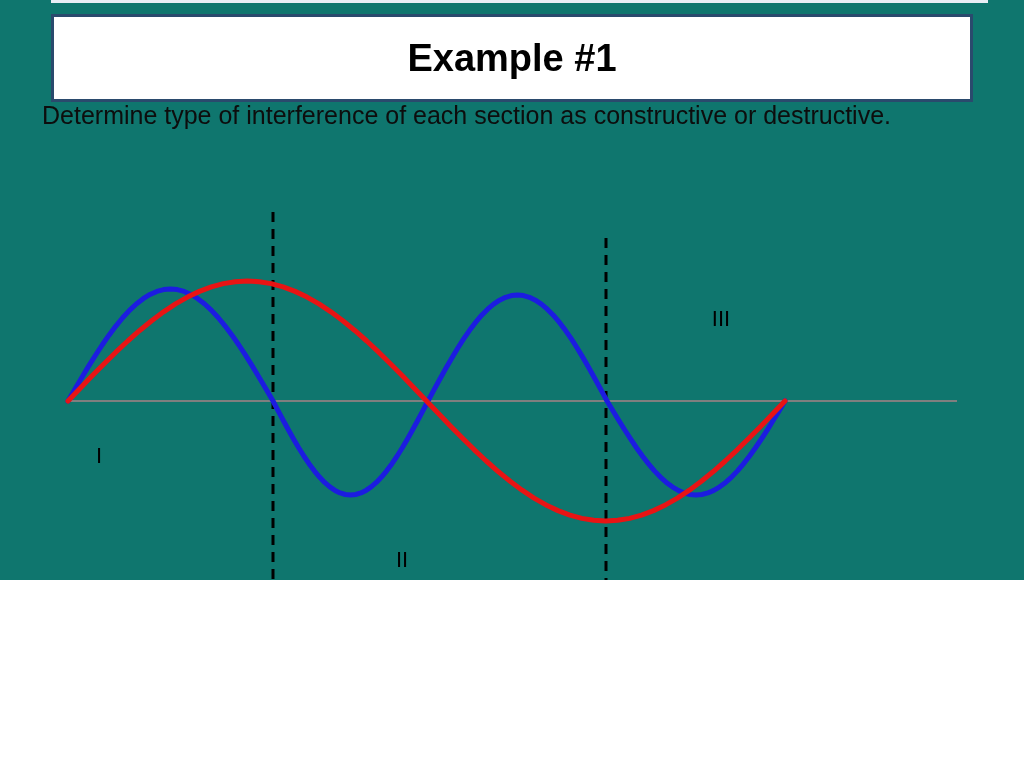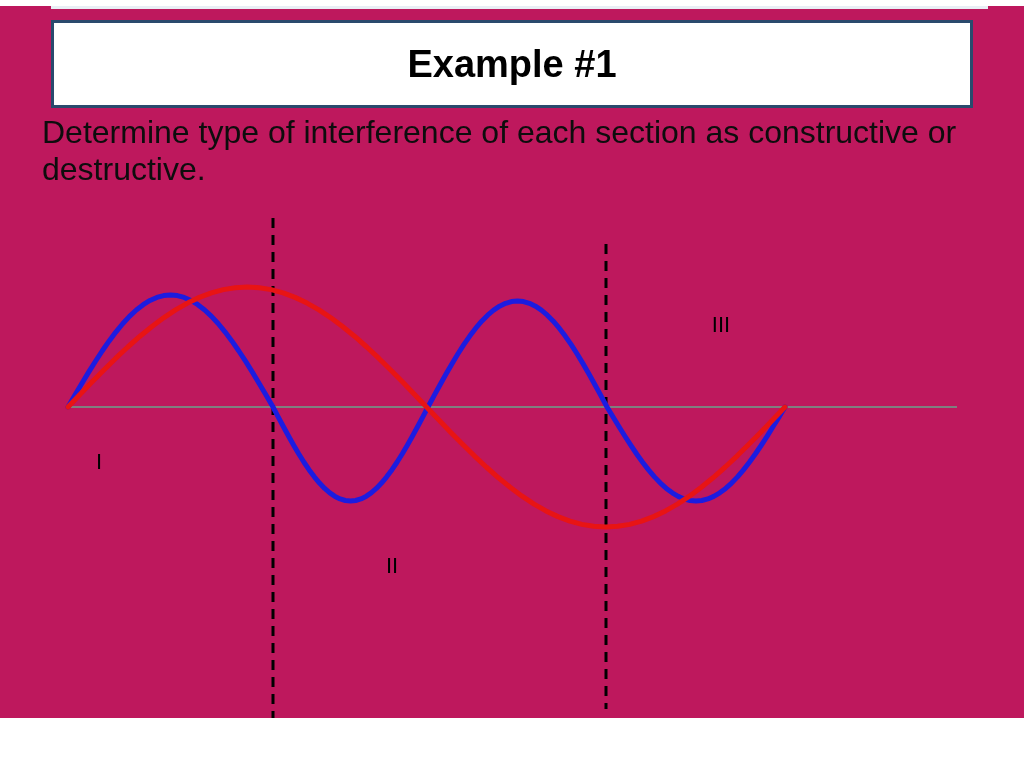--- a/index.html
+++ b/index.html
@@ -4,24 +4,23 @@
 <style>
   html, body {
     margin: 0;
     padding: 0;
     background: #ffffff;
     font-family: "Liberation Sans", sans-serif;
   }
   .slide {
     position: relative;
     width: 1024px;
-    height: 712px;
-    background: #be185d;
+    height: 580px;
+    background: #0f766e;
     overflow: hidden;
-    margin-top: 6px;
   }
   .top-strip {
     position: absolute;
     left: 51px;
     top: 0;
     width: 937px;
     height: 3px;
     background: #e9eef5;
   }
   .title-box {
@@ -38,23 +37,23 @@
   }
   .title-text {
     font-size: 38px;
     font-weight: 700;
     color: #000000;
     letter-spacing: 0px;
   }
   .instruction {
     position: absolute;
     left: 42px;
-    top: 108px;
+    top: 101px;
     width: 940px;
-    font-size: 32px;
+    font-size: 25px;
     color: #0d0d0d;
   }
   .diagram-svg {
     position: absolute;
     left: 0;
     top: 0;
     width: 1024px;
     height: 768px;
   }
   .section-label {
@@ -81,16 +80,16 @@
 
   <svg class="diagram-svg" viewBox="0 0 1024 768" id="diagram">
       <line x1="273" y1="212" x2="273" y2="744" stroke="#000000" stroke-width="3" stroke-dasharray="10 7"></line>
       <line x1="606" y1="238" x2="606" y2="703" stroke="#000000" stroke-width="3" stroke-dasharray="10 7"></line>
       <line x1="68" y1="401" x2="957" y2="401" stroke="#7f7f7f" stroke-width="2"></line>
       <path d="M 68.00 401.00 L 74.83 389.29 L 81.67 377.71 L 88.50 366.39 L 95.33 355.45 L 102.17 345.00 L 109.00 335.17 L 115.83 326.06 L 122.67 317.77 L 129.50 310.39 L 136.33 304.01 L 143.17 298.68 L 150.00 294.48 L 156.83 291.45 L 163.67 289.61 L 170.50 289.00 L 177.33 289.61 L 184.17 291.45 L 191.00 294.48 L 197.83 298.68 L 204.67 304.01 L 211.50 310.39 L 218.33 317.77 L 225.17 326.06 L 232.00 335.17 L 238.83 345.00 L 245.67 355.45 L 252.50 366.39 L 259.33 377.71 L 266.17 389.29 L 273.00 401.00 L 278.17 410.83 L 283.33 420.54 L 288.50 430.05 L 293.67 439.23 L 298.83 448.00 L 304.00 456.25 L 309.17 463.90 L 314.33 470.86 L 319.50 477.05 L 324.67 482.41 L 329.83 486.87 L 335.00 490.40 L 340.17 492.95 L 345.33 494.49 L 350.50 495.00 L 355.67 494.49 L 360.83 492.95 L 366.00 490.40 L 371.17 486.87 L 376.33 482.41 L 381.50 477.05 L 386.67 470.86 L 391.83 463.90 L 397.00 456.25 L 402.17 448.00 L 407.33 439.23 L 412.50 430.05 L 417.67 420.54 L 422.83 410.83 L 428.00 401.00 L 433.97 389.92 L 439.93 378.96 L 445.90 368.24 L 451.87 357.89 L 457.83 348.00 L 463.80 338.69 L 469.77 330.07 L 475.73 322.23 L 481.70 315.24 L 487.67 309.20 L 493.63 304.16 L 499.60 300.19 L 505.57 297.32 L 511.53 295.58 L 517.50 295.00 L 523.47 295.58 L 529.43 297.32 L 535.40 300.19 L 541.37 304.16 L 547.33 309.20 L 553.30 315.24 L 559.27 322.23 L 565.23 330.07 L 571.20 338.69 L 577.17 348.00 L 583.13 357.89 L 589.10 368.24 L 595.07 378.96 L 601.03 389.92 L 607.00 401.00 L 612.93 410.83 L 618.87 420.54 L 624.80 430.05 L 630.73 439.23 L 636.67 448.00 L 642.60 456.25 L 648.53 463.90 L 654.47 470.86 L 660.40 477.05 L 666.33 482.41 L 672.27 486.87 L 678.20 490.40 L 684.13 492.95 L 690.07 494.49 L 696.00 495.00 L 701.93 494.49 L 707.87 492.95 L 713.80 490.40 L 719.73 486.87 L 725.67 482.41 L 731.60 477.05 L 737.53 470.86 L 743.47 463.90 L 749.40 456.25 L 755.33 448.00 L 761.27 439.23 L 767.20 430.05 L 773.13 420.54 L 779.07 410.83 L 785.00 401.00" fill="none" stroke="#1c1ce0" stroke-width="5" stroke-linecap="round" stroke-linejoin="round"></path>
       <path d="M 68.00 401.00 L 79.95 388.46 L 91.90 376.05 L 103.85 363.92 L 115.80 352.19 L 127.75 341.00 L 139.70 330.47 L 151.65 320.70 L 163.60 311.82 L 175.55 303.92 L 187.50 297.08 L 199.45 291.37 L 211.40 286.87 L 223.35 283.62 L 235.30 281.66 L 247.25 281.00 L 259.20 281.66 L 271.15 283.62 L 283.10 286.87 L 295.05 291.37 L 307.00 297.08 L 318.95 303.92 L 330.90 311.82 L 342.85 320.70 L 354.80 330.47 L 366.75 341.00 L 378.70 352.19 L 390.65 363.92 L 402.60 376.05 L 414.55 388.46 L 426.50 401.00 L 438.45 413.54 L 450.40 425.95 L 462.35 438.08 L 474.30 449.81 L 486.25 461.00 L 498.20 471.53 L 510.15 481.30 L 522.10 490.18 L 534.05 498.08 L 546.00 504.92 L 557.95 510.63 L 569.90 515.13 L 581.85 518.38 L 593.80 520.34 L 605.75 521.00 L 617.70 520.34 L 629.65 518.38 L 641.60 515.13 L 653.55 510.63 L 665.50 504.92 L 677.45 498.08 L 689.40 490.18 L 701.35 481.30 L 713.30 471.53 L 725.25 461.00 L 737.20 449.81 L 749.15 438.08 L 761.10 425.95 L 773.05 413.54 L 785.00 401.00" fill="none" stroke="#e81414" stroke-width="5" stroke-linecap="round" stroke-linejoin="round"></path>
     </svg>
 
   <div class="section-label" style="left: 99px; top: 456px;">I</div>
-  <div class="section-label" style="left: 392px; top: 560px;">II</div>
+  <div class="section-label" style="left: 402px; top: 560px;">II</div>
   <div class="section-label" style="left: 721px; top: 319px;">III</div>
 
 </div>
 
 </body></html>

